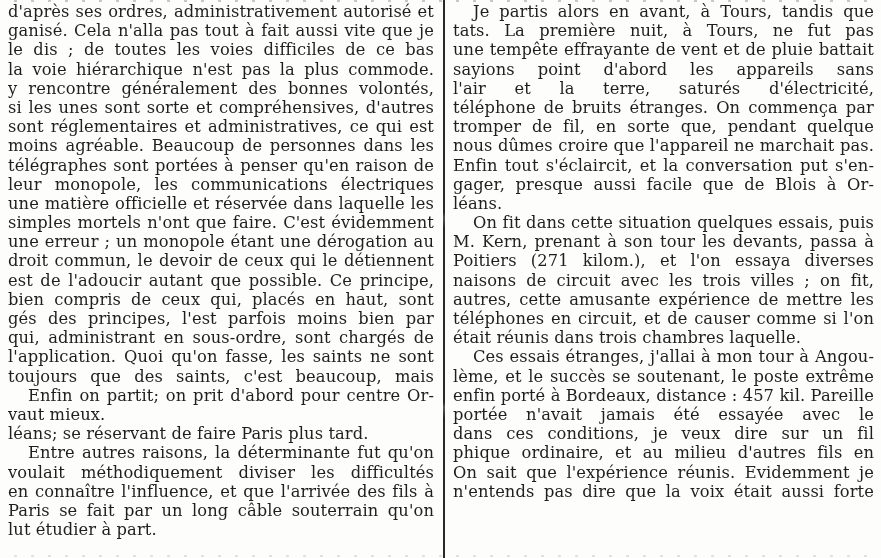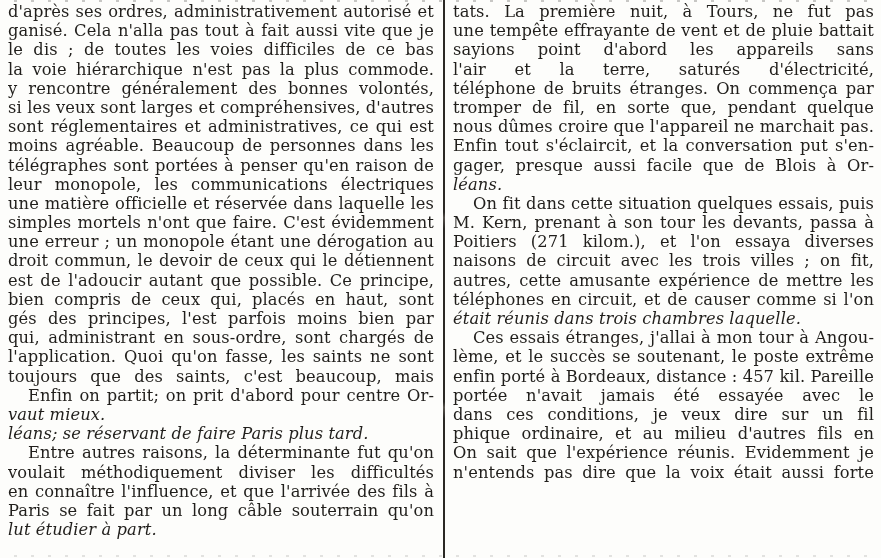--- a/index.html
+++ b/index.html
@@ -42,21 +42,20 @@
     font-size: 16.3px;
     letter-spacing: 0.1px;
     text-align: justify;
     text-align-last: justify;
     white-space: normal;
     overflow: hidden;
   }
   .text-line.end {
     text-align: left;
     text-align-last: left;
-    font-style: italic;
   }
   .text-line.indent {
     padding-left: 20px;
   }
   
   .scan-artifact {
     position: absolute;
     left: 0;
     width: 881px;
     height: 2px;
@@ -73,21 +72,21 @@
 <body>
 
 <div class="page">
   <div class="scan-artifact top"></div>
   <div class="column left">
       <div class="text-line">d'après ses ordres, administrativement autorisé et or-</div>
       <div class="text-line">ganisé. Cela n'alla pas tout à fait aussi vite que je</div>
       <div class="text-line">le dis ; de toutes les voies difficiles de ce bas monde,</div>
       <div class="text-line">la voie hiérarchique n'est pas la plus commode. On</div>
       <div class="text-line">y rencontre généralement des bonnes volontés, mais</div>
-      <div class="text-line">si les veux sont larges et compréhensives, d'autres</div>
+      <div class="text-line">si les unes sont sorte et compréhensives, d'autres</div>
       <div class="text-line">sont réglementaires et administratives, ce qui est</div>
       <div class="text-line">moins agréable. Beaucoup de personnes dans les</div>
       <div class="text-line">télégraphes sont portées à penser qu'en raison de</div>
       <div class="text-line">leur monopole, les communications électriques sont</div>
       <div class="text-line">une matière officielle et réservée dans laquelle les</div>
       <div class="text-line">simples mortels n'ont que faire. C'est évidemment</div>
       <div class="text-line">une erreur ; un monopole étant une dérogation au</div>
       <div class="text-line">droit commun, le devoir de ceux qui le détiennent</div>
       <div class="text-line">est de l'adoucir autant que possible. Ce principe,</div>
       <div class="text-line">bien compris de ceux qui, placés en haut, sont char-</div>
@@ -99,20 +98,21 @@
       <div class="text-line end">vaut mieux.</div>
       <div class="text-line end">léans; se réservant de faire Paris plus tard.</div>
       <div class="text-line indent">Entre autres raisons, la déterminante fut qu'on</div>
       <div class="text-line">voulait méthodiquement diviser les difficultés pour</div>
       <div class="text-line">en connaître l'influence, et que l'arrivée des fils à</div>
       <div class="text-line">Paris se fait par un long câble souterrain qu'on vou-</div>
       <div class="text-line end">lut étudier à part.</div>
     </div>
   <div class="col-divider"></div>
   <div class="column right">
+      <div class="text-line indent">Je partis alors en avant, à Tours, tandis que</div>
       <div class="text-line">tats. La première nuit, à Tours, ne fut pas commode;</div>
       <div class="text-line">une tempête effrayante de vent et de pluie battait les</div>
       <div class="text-line">sayions point d'abord les appareils sans induction,</div>
       <div class="text-line">l'air et la terre, saturés d'électricité, remplissaient le</div>
       <div class="text-line">téléphone de bruits étranges. On commença par se</div>
       <div class="text-line">tromper de fil, en sorte que, pendant quelque temps,</div>
       <div class="text-line">nous dûmes croire que l'appareil ne marchait pas.</div>
       <div class="text-line">Enfin tout s'éclaircit, et la conversation put s'en-</div>
       <div class="text-line">gager, presque aussi facile que de Blois à Or-</div>
       <div class="text-line end">léans.</div>

